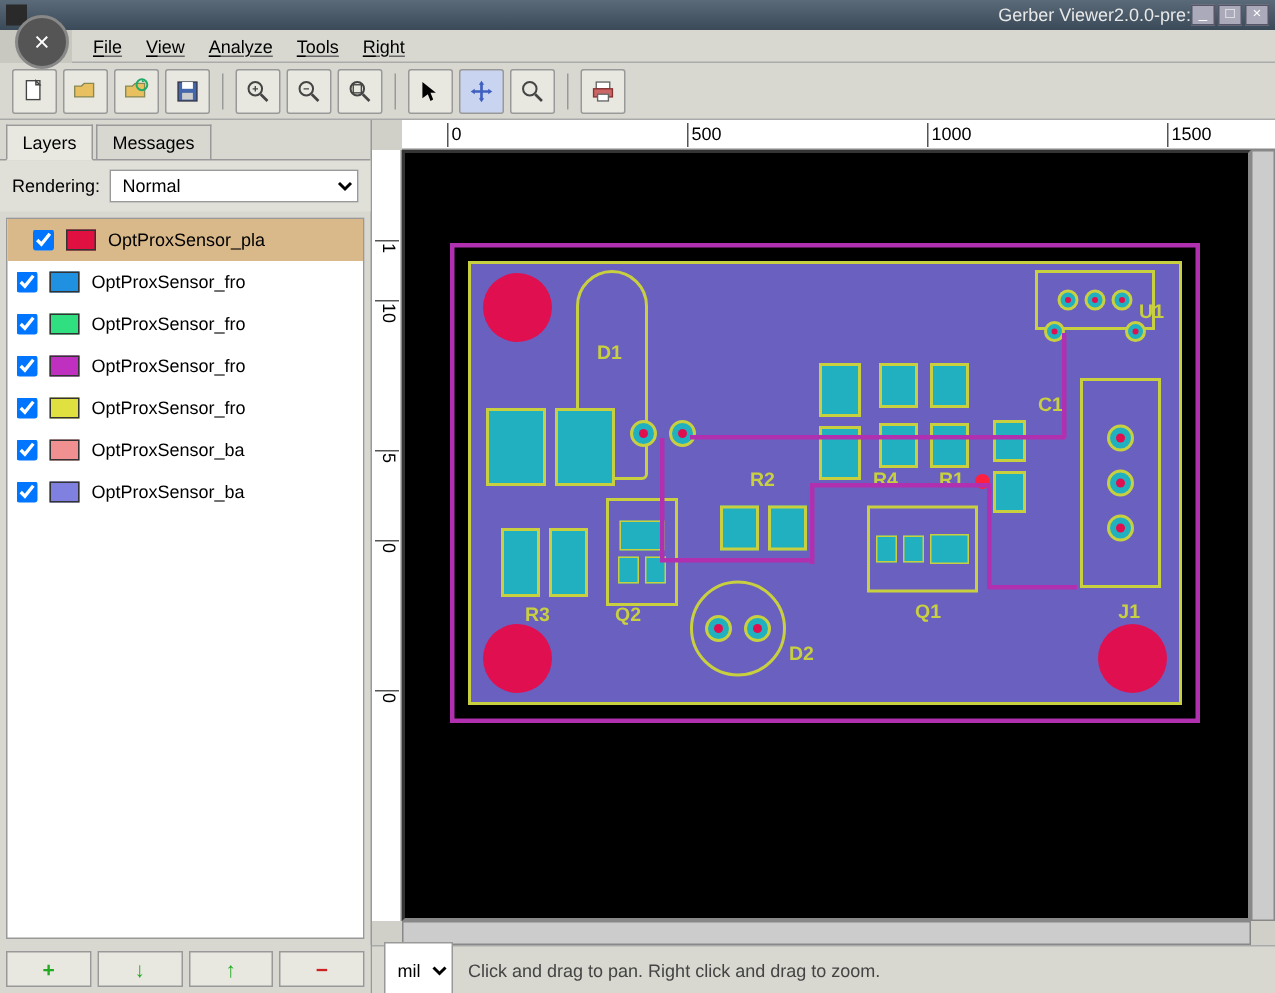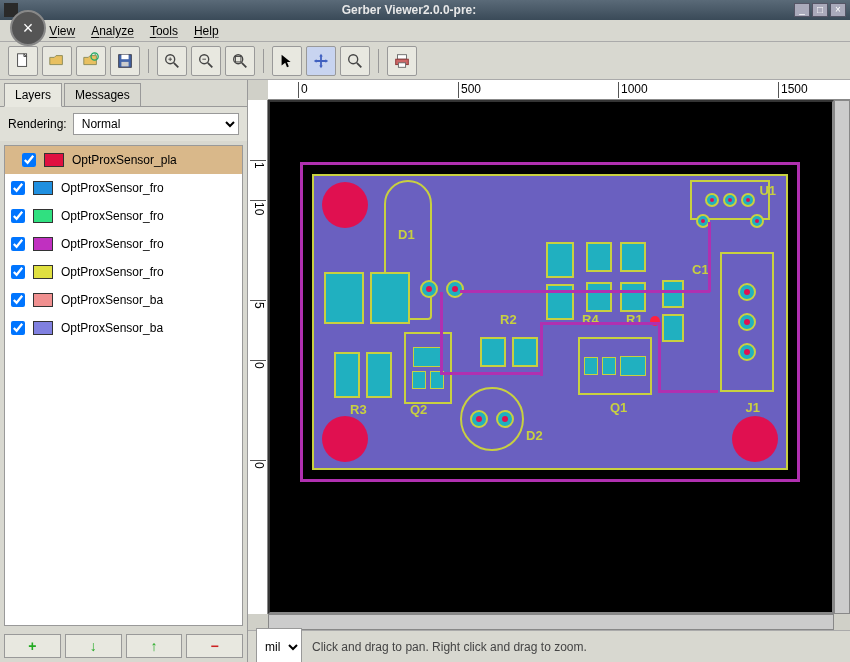--- a/index.html
+++ b/index.html
@@ -1,29 +1,29 @@
 <!DOCTYPE html>
 <html><head>
 <meta charset="utf-8">
 <style>
 * { box-sizing: border-box; margin: 0; padding: 0; font-family: sans-serif; font-size: 12px; }
 body { background: #c8c8c0; width: 850px; height: 662px; overflow: hidden; position: relative; }
 
 
 .titlebar { height: 20px; background: linear-gradient(#5a6a78,#3a4a58); color: #fff; display: flex; align-items: center; padding: 0 4px; }
 .titlebar .icon { width: 14px; height: 14px; background: #2a2a2a; margin-right: 6px; position: relative; }
-.titlebar .title { flex: 1; text-align: center; font-weight: bold; color: #e8e8e8; }
+.titlebar .title { flex: 1; text-align: right; font-weight: normal; color: #e8e8e8; }
 .titlebar .winbtns { display: flex; gap: 2px; }
 .titlebar .winbtn { width: 16px; height: 14px; background: #aab; border: 1px solid #556; display: flex; align-items: center; justify-content: center; font-size: 10px; line-height: 1; }
 
 
 .close-overlay { position: absolute; top: 10px; left: 10px; width: 36px; height: 36px; border-radius: 50%; background: #555; display: flex; align-items: center; justify-content: center; color: #fff; font-size: 18px; z-index: 10; border: 2px solid #888; }
 
 
-.menubar { height: 22px; background: #d8d8d0; display: flex; align-items: center; padding: 0 8px; gap: 4px; border-bottom: 1px solid #aaa; }
+.menubar { height: 22px; background: #d8d8d0; display: flex; align-items: center; padding: 0 8px; gap: 4px; border-bottom: 1px solid #aaa; margin-left: 48px; }
 .menubar .menuitem { padding: 2px 6px; text-decoration: underline; text-decoration-color: #666; text-underline-offset: 2px; }
 .menubar .menuitem:first-letter { text-decoration: underline; }
 
 
 .toolbar { height: 38px; background: #d8d8d0; display: flex; align-items: center; padding: 4px 8px; gap: 4px; border-bottom: 1px solid #aaa; }
 .toolbar .tbtn { width: 30px; height: 30px; background: #e8e8e0; border: 1px solid #999; display: flex; align-items: center; justify-content: center; border-radius: 2px; }
 .toolbar .sep { width: 1px; height: 24px; background: #999; margin: 0 4px; }
 .tbtn svg { width: 18px; height: 18px; }
 
 
@@ -98,21 +98,21 @@
     <div class="winbtn">□</div>
     <div class="winbtn">×</div>
   </div>
 </div>
 
 <div class="menubar">
   <div class="menuitem">File</div>
   <div class="menuitem">View</div>
   <div class="menuitem">Analyze</div>
   <div class="menuitem">Tools</div>
-  <div class="menuitem">Help</div>
+  <div class="menuitem">Right</div>
 </div>
 
 <div class="toolbar">
   <div class="tbtn">
       <svg viewBox="0 0 20 20">
         <rect x="4" y="2" width="10" height="14" fill="#fff" stroke="#444"></rect>
         <path d="M11 2 L14 5 L11 5 Z" fill="#ccc" stroke="#444"></path>
       </svg>
     </div>
   <div class="tbtn">
@@ -270,21 +270,21 @@
           <div class="dslot" style="left:84px;top:18px;width:48px;height:140px;"></div>
           <div class="clabel" style="left:98px;top:65px">D1</div>
 
           <div class="pad-grp" style="right:30px;top:18px;width:80px;height:40px;flex-wrap:wrap;">
             <div class="via sm"></div>
               <div class="via sm"></div>
               <div class="via sm"></div>
             <div class="via sm" style="position:absolute;bottom:-10px;left:4px"></div>
             <div class="via sm" style="position:absolute;bottom:-10px;right:4px"></div>
           </div>
-          <div class="clabel" style="right:24px;top:21px">U1</div>
+          <div class="clabel" style="right:24px;top:38px">U1</div>
 
           <div class="smd" style="left:24px;top:110px;width:40px;height:52px;"></div>
           <div class="smd" style="left:70px;top:110px;width:40px;height:52px;"></div>
 
           <div class="via" style="position:absolute;left:120px;top:118px;"></div>
           <div class="via" style="position:absolute;left:146px;top:118px;"></div>
 
           <div class="smd" style="left:34px;top:190px;width:26px;height:46px;"></div>
           <div class="smd" style="left:66px;top:190px;width:26px;height:46px;"></div>
           <div class="clabel" style="left:50px;top:240px">R3</div>

